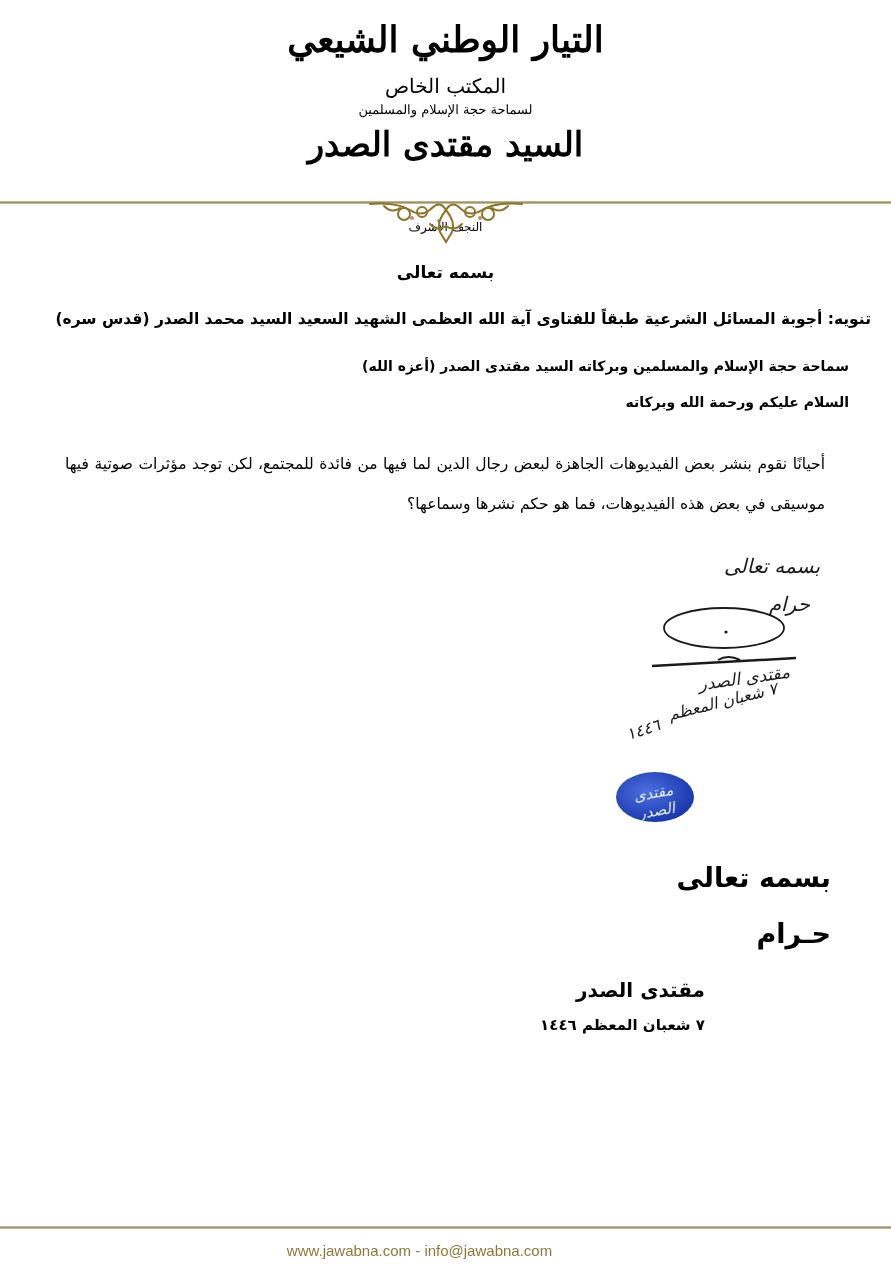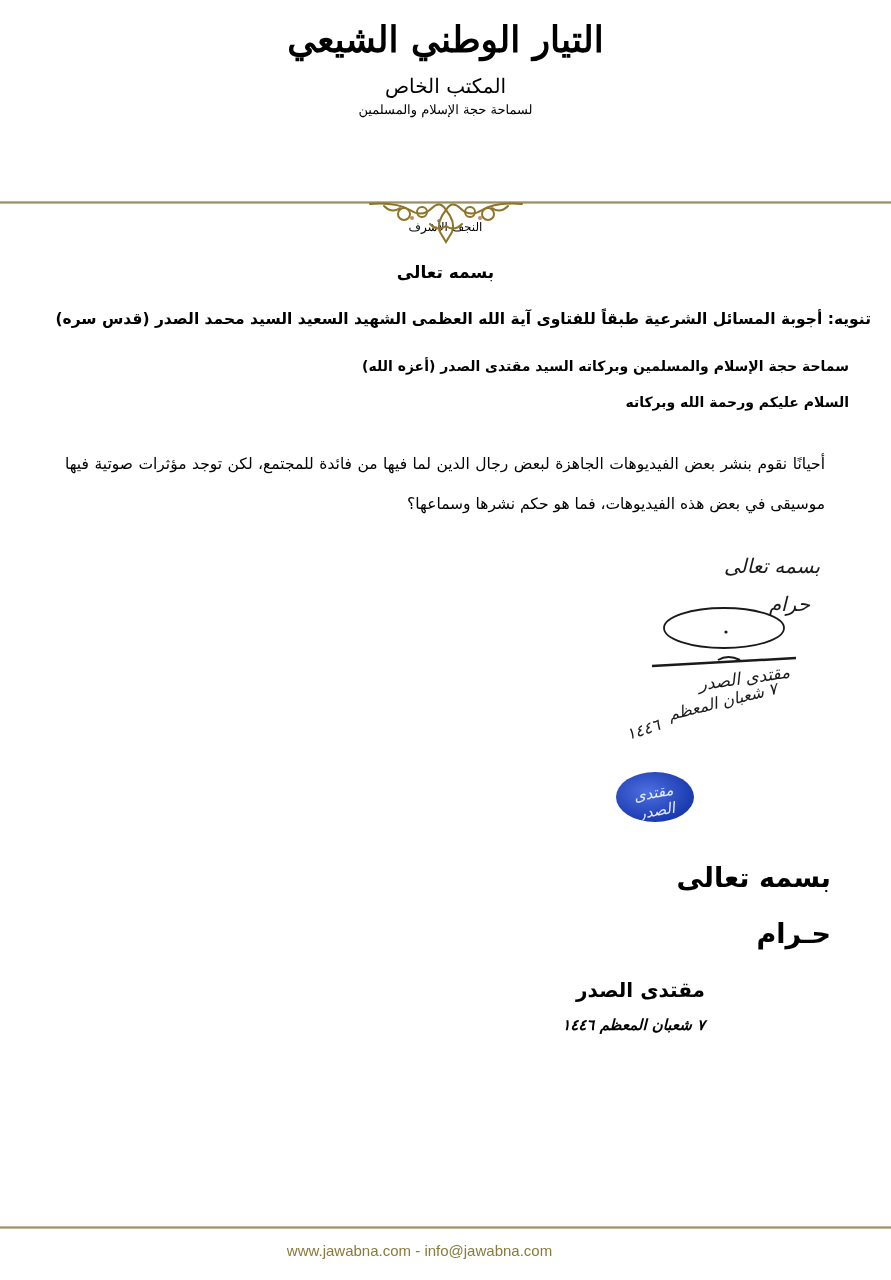--- a/index.html
+++ b/index.html
@@ -49,38 +49,39 @@
     .seal-text {
       position: absolute; width: 100%; top: 12px; text-align: center; direction: rtl;
       font-family: "DejaVu Serif", serif; font-style: italic; font-size: 15px; color: #e7ecff;
       transform: rotate(-10deg);
     }
 
     .printed { position: absolute; direction: rtl; font-family: "DejaVu Sans", sans-serif; font-weight: bold; text-align: right; }
     .pr-bism { right: 60px; top: 862px; font-size: 27px; }
     .pr-haram { right: 60px; top: 918px; font-size: 27px; }
     .pr-name { right: 186px; top: 978px; font-size: 20px; }
-    .pr-date { right: 186px; top: 1016px; font-size: 15px; font-style: italic; }
+    .pr-date { right: 186px; top: 1016px; font-size: 15px; }
 
     .bottom-rule {
       position: absolute; left: 0; top: 1226px; width: 891px; height: 3px;
       background: linear-gradient(#d6d0b8, #9a9070, #d6d0b8);
     }
     .footer {
       position: absolute; left: 0; top: 1242px; width: 839px; text-align: center;
       font-family: "Liberation Sans", sans-serif; font-size: 15px; color: #8a7a3a;
     }
   </style>
 </head>
 <body>
 
 <div class="abs letterhead">
   <div class="lh-line lh-title">التيار الوطني الشيعي</div>
   <div class="lh-line lh-office">المكتب الخاص</div>
   <div class="lh-line lh-honor">لسماحة حجة الإسلام والمسلمين</div>
+  <div class="lh-line lh-name">السيد مقتدى الصدر</div>
   <div class="lh-line lh-city">النجف الأشرف</div>
   <div class="top-rule"></div>
   <svg class="ornament" viewBox="0 0 160 48">
     <g fill="none" stroke="#8d7428" stroke-width="2" stroke-linecap="round">
       <path d="M4 8 Q30 6 44 14 Q56 22 66 12 Q74 4 80 14 Q86 4 94 12 Q104 22 116 14 Q130 6 156 8"></path>
       <path d="M80 14 Q70 26 74 36 Q80 46 80 46 Q80 46 86 36 Q90 26 80 14"></path>
       <circle cx="38" cy="18" r="6"></circle>
       <circle cx="122" cy="18" r="6"></circle>
       <circle cx="56" cy="16" r="5"></circle>
       <circle cx="104" cy="16" r="5"></circle>

